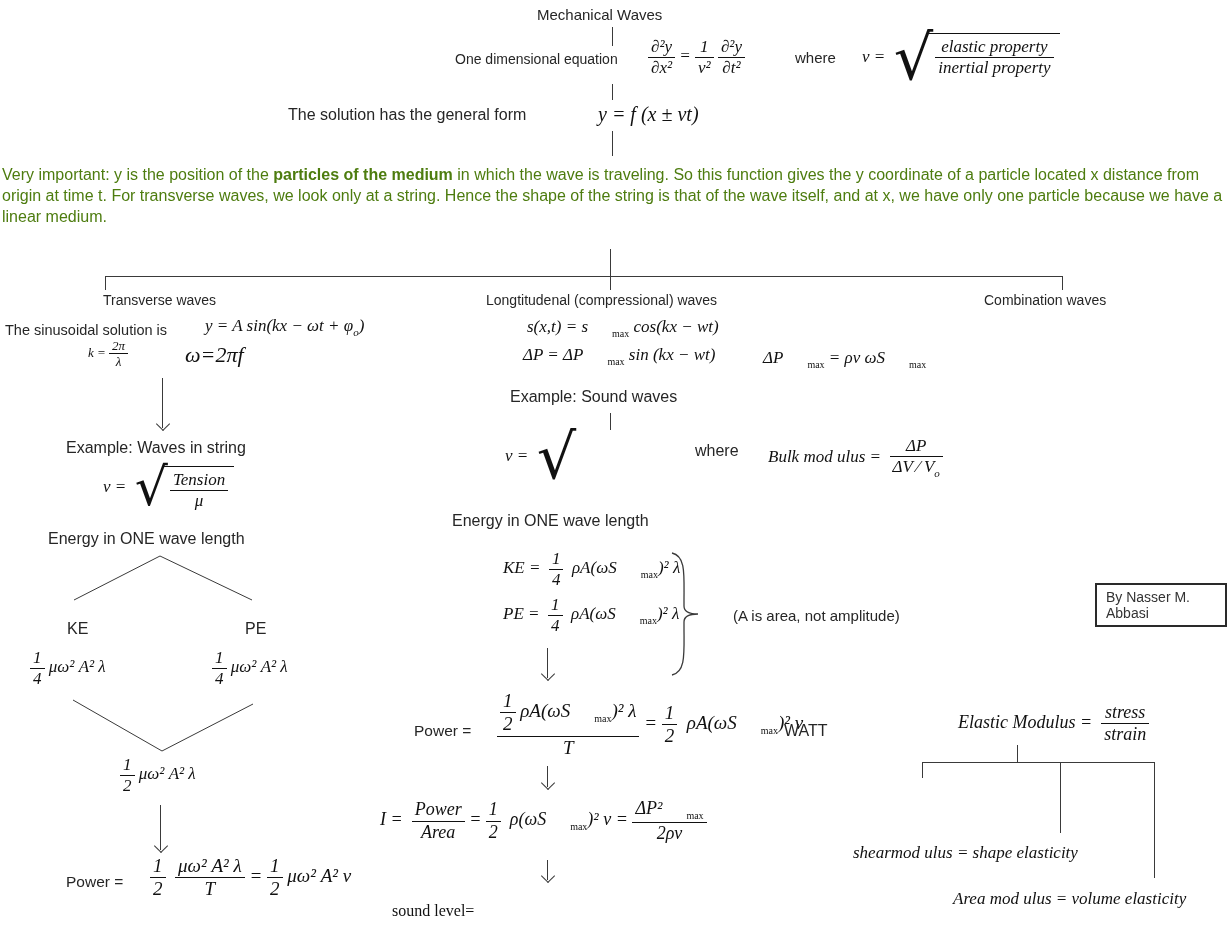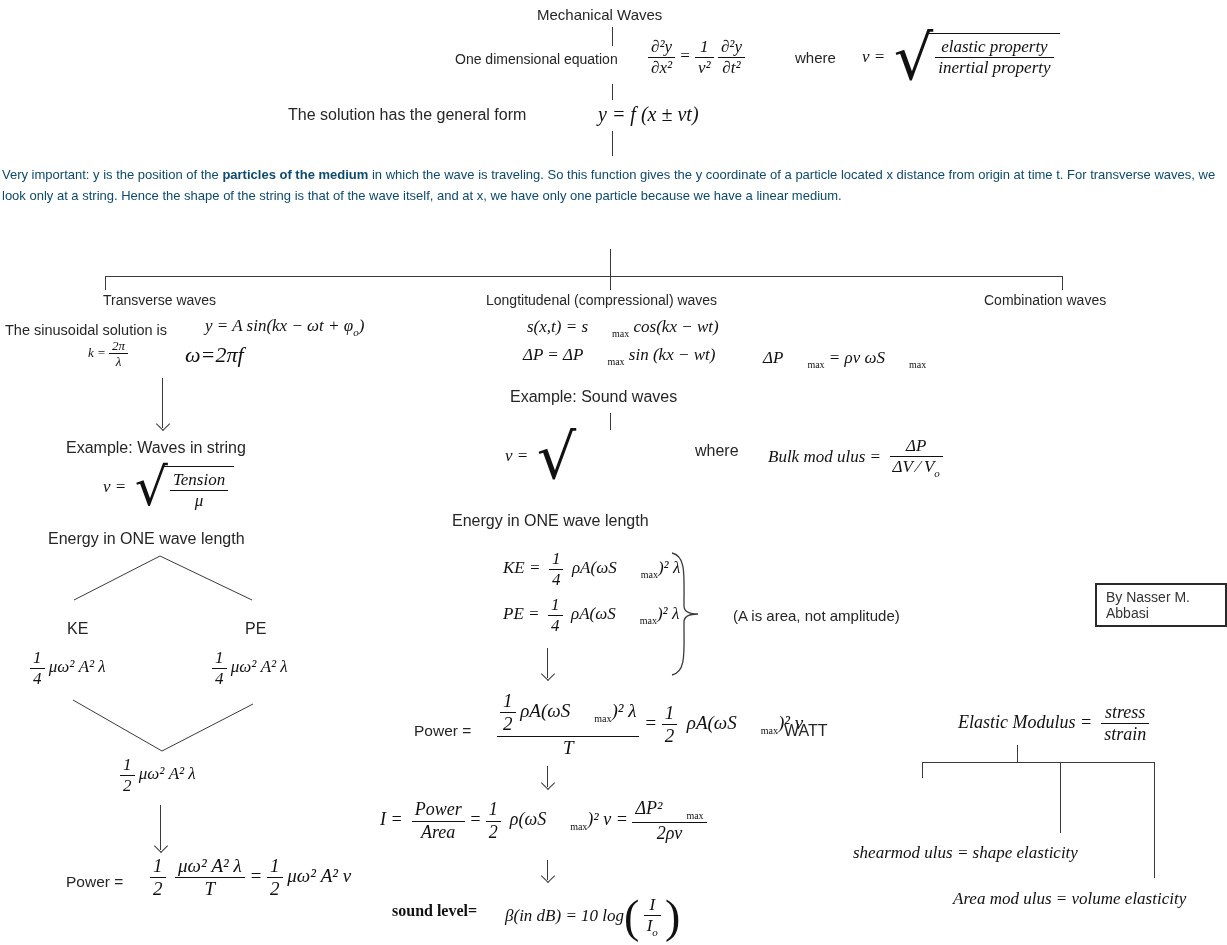--- a/index.html
+++ b/index.html
@@ -35,22 +35,22 @@
   .h{height:1px;}
   
   .arr{position:absolute;width:1px;background:#3a3a3a;}
   .arr::after{content:"";position:absolute;left:-4.5px;bottom:-1px;width:9px;height:9px;
       border-left:1px solid #3a3a3a;border-bottom:1px solid #3a3a3a;transform:rotate(-45deg);}
   .svgshape{position:absolute;}
   
   .bybox{position:absolute;border:2px solid #2a2a2a;padding:4px 9px;font-size:14px;
          font-family:"Liberation Sans",sans-serif;color:#333;background:#fff;}
   
-  .para{position:absolute;left:2px;top:164px;width:1223px;font-size:13px;line-height:21px;
-        color:#0c4a6e;white-space:normal;}
+  .para{position:absolute;left:2px;top:164px;width:1223px;font-size:16px;line-height:21px;
+        color:#4d7c0f;white-space:normal;}
 </style>
 </head>
 <body>
 
 <div id="canvas">
 
   <div class="lbl s15" style="left:537px;top:6px;">Mechanical Waves</div>
   <div class="ln v" style="left:612px;top:27px;height:19px;"></div>
 
   <div class="lbl s14" style="left:455px;top:51px;">One dimensional equation</div>
@@ -269,29 +269,21 @@
     <span>ρ(ωS</span><span class="sb">max</span><span>)² v</span>
     <span>=</span>
     <span class="fr">
         <span class="nu"><span>ΔP²</span><span class="sb">max</span></span>
         <span class="dn">2ρv</span>
       </span>
   </div>
 
   <div class="arr" style="left:547px;top:860px;height:20px;"></div>
 
-  <div class="f rm f16" style="left:392px;top:902px;font-weight:bold;">sound level=</div>
-  <div class="f" style="left:505px;top:895px;">
-    <span>β(in dB) = 10 log</span><span class="bp">(</span>
-    <span class="fr">
-        <span class="nu">I</span>
-        <span class="dn"><span>I</span><span class="sbi">o</span></span>
-      </span>
-    <span class="bp">)</span>
-  </div>
+  <div class="f rm f16" style="left:392px;top:902px;">sound level=</div>
 
   <div class="bybox" style="left:1095px;top:583px;">By Nasser M. Abbasi</div>
 
   <div class="f f18" style="left:958px;top:702px;">
     <span>Elastic Modulus =</span>&nbsp;
     <span class="fr">
         <span class="nu">stress</span>
         <span class="dn">strain</span>
       </span>
   </div>

